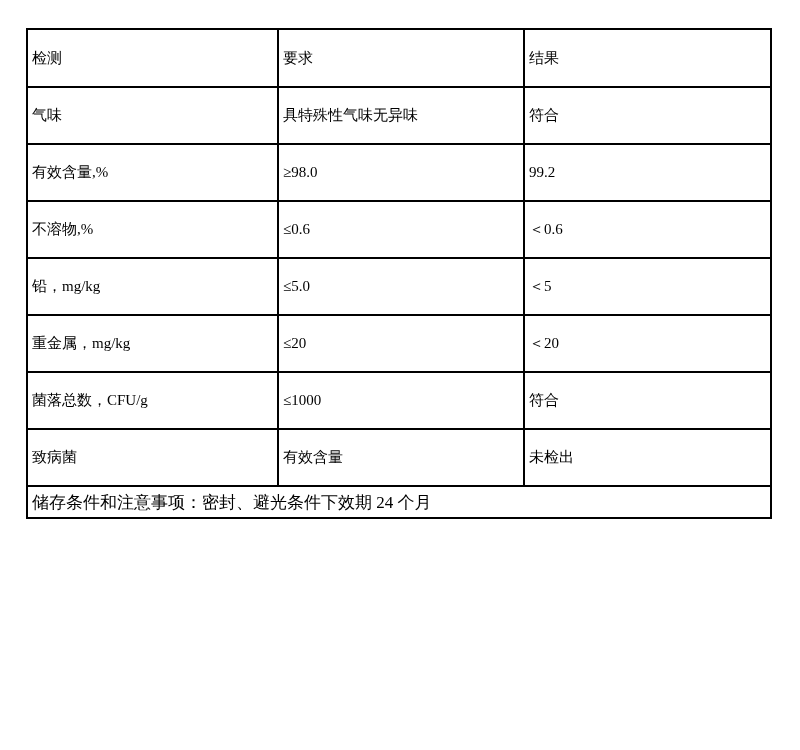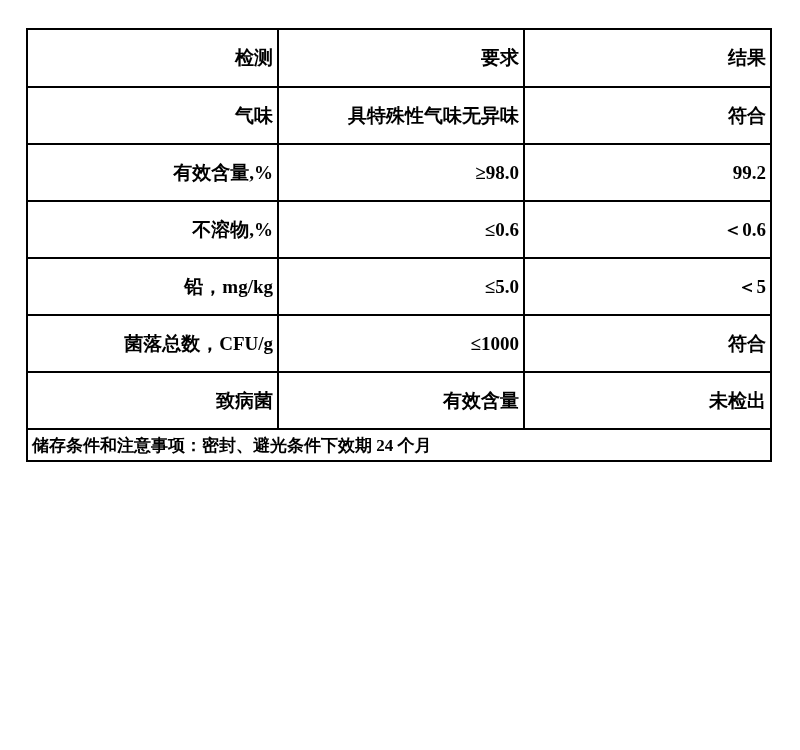--- a/index.html
+++ b/index.html
@@ -22,38 +22,38 @@
     border-collapse: collapse;
     table-layout: fixed;
     background: #ffffff;
   }
   .qc-table col.c1 { width: 251px; }
   .qc-table col.c2 { width: 246px; }
   .qc-table col.c3 { width: 247px; }
   .qc-table th,
   .qc-table td {
     border: 2px solid #000000;
-    text-align: right;
+    text-align: left;
     vertical-align: middle;
-    font-size: 19px;
-    font-weight: bold;
+    font-size: 15px;
+    font-weight: normal;
     padding: 0 4px;
     overflow: hidden;
     white-space: nowrap;
   }
   .qc-table thead th {
     height: 56px;
   }
   .qc-table tbody td {
     height: 55px;
   }
   .qc-table tfoot td.footer-cell {
     height: 30px;
     text-align: left;
-    font-weight: bold;
+    font-weight: normal;
     font-size: 17px;
   }
 </style>
 </head>
 <body>
 
 <table class="qc-table">
   <colgroup>
     <col class="c1">
     <col class="c2">
@@ -81,20 +81,25 @@
         <td>不溶物,%</td>
         <td>≤0.6</td>
         <td>＜0.6</td>
       </tr>
       <tr>
         <td>铅，mg/kg</td>
         <td>≤5.0</td>
         <td>＜5</td>
       </tr>
       <tr>
+        <td>重金属，mg/kg</td>
+        <td>≤20</td>
+        <td>＜20</td>
+      </tr>
+      <tr>
         <td>菌落总数，CFU/g</td>
         <td>≤1000</td>
         <td>符合</td>
       </tr>
       <tr>
         <td>致病菌</td>
         <td>有效含量</td>
         <td>未检出</td>
       </tr>
     </tbody>

